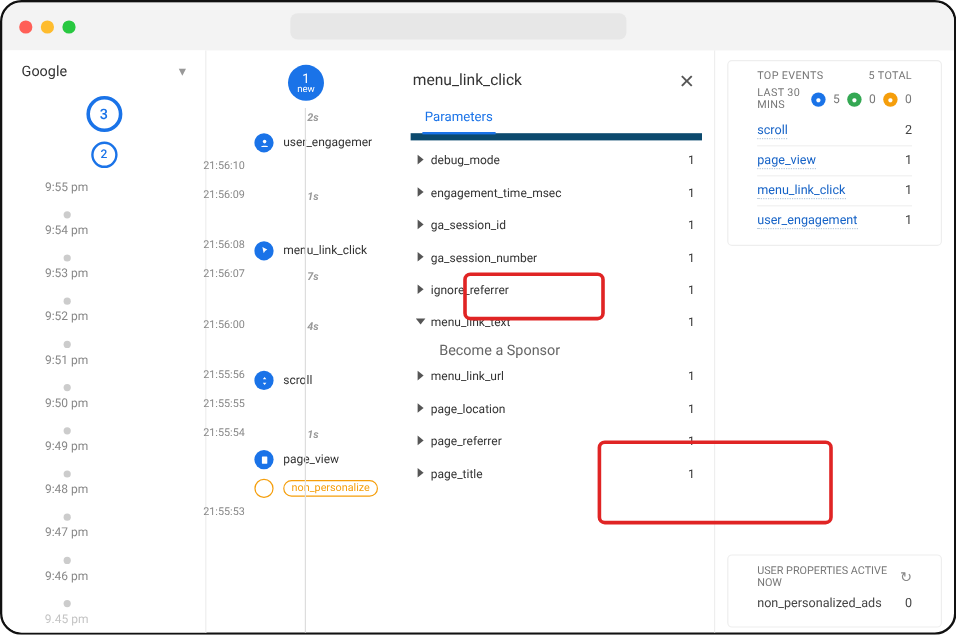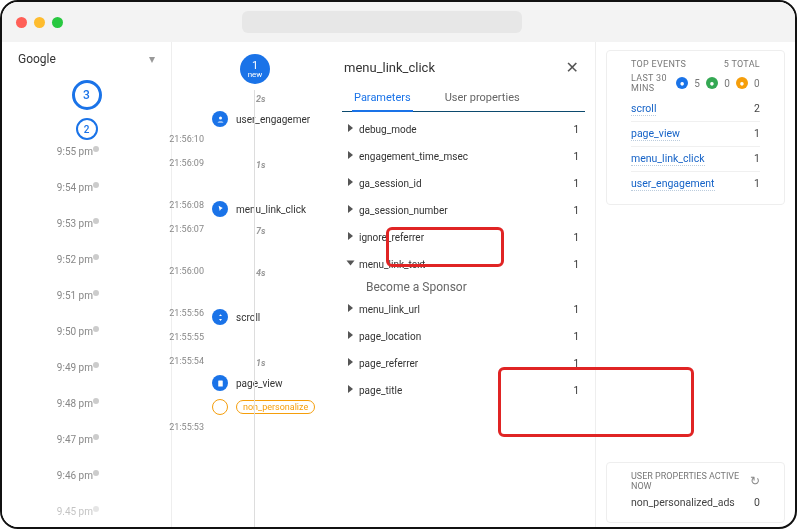--- a/index.html
+++ b/index.html
@@ -16,21 +16,21 @@
 .main { display: flex; height: 489px; }
 
 
 .left { width: 170px; background: #fff; border-right: 1px solid #eee; padding: 6px 10px 0 10px; display: flex; flex-direction: column; }
 .account { display: flex; align-items: center; justify-content: space-between; padding: 4px 6px; font-size: 12px; color: #333; }
 .account .chev { color: #999; font-size: 12px; }
 .bubbles { display: flex; flex-direction: column; align-items: center; margin-top: 10px; gap: 8px; }
 .bubble { width: 30px; height: 30px; border-radius: 50%; border: 3px solid #1a73e8; background: #fff; color: #1a73e8; display: flex; align-items: center; justify-content: center; font-size: 12px; font-weight: 500; }
 .bubble.small { width: 22px; height: 22px; border-width: 2px; font-size: 10px; }
 .ticks { display: flex; flex-direction: column; margin-top: 6px; }
-.tick { display: flex; height: 36px; justify-content: flex-end; padding-right: 62px; color: #888; font-size: 10px; }
+.tick { display: flex; align-items: center; gap: 14px; height: 36px; justify-content: flex-end; padding-right: 62px; color: #888; font-size: 10px; flex-direction: column; }
 .tickdot { width: 6px; height: 6px; background: #ccc; border-radius: 50%; }
 
 
 .center { flex: 1; position: relative; padding: 12px 0 0 0; }
 .center-inner { display: flex; height: 100%; }
 .stream { width: 170px; position: relative; display: flex; flex-direction: column; align-items: flex-start; padding-left: 40px; }
 .node-1 { width: 30px; height: 30px; border-radius: 50%; background: #1a73e8; color: #fff; display: flex; flex-direction: column; align-items: center; justify-content: center; font-size: 11px; line-height: 1; margin-left: 28px; margin-bottom: 6px; }
 .node-1 .sub { font-size: 8px; }
 .stream-row { display: flex; align-items: center; gap: 8px; margin-bottom: 2px; height: 22px; width: 100%; }
 .ts { font-size: 9px; color: #888; width: 40px; text-align: right; margin-left: -48px; margin-top: 40px; }
@@ -44,21 +44,21 @@
 .hl-red { border: 3px solid #e02424; border-radius: 6px; position: absolute; pointer-events: none; }
 .hl1 { left: 214px; top: 185px; width: 118px; height: 40px; }
 .hl2 { left: 326px; top: 325px; width: 196px; height: 70px; }
 .pill-orange { border: 1px solid #f59e0b; color: #f59e0b; border-radius: 10px; padding: 1px 6px; font-size: 9px; display: inline-flex; align-items: center; gap: 3px; }
 
 
 .detail { flex: 1; border-left: 0; padding: 0 10px 0 0; overflow: hidden; }
 .detail-header { display: flex; align-items: center; justify-content: space-between; padding: 4px 6px 8px 2px; }
 .detail-title { font-size: 13px; color: #333; }
 .close { font-size: 16px; color: #555; cursor: pointer; }
-.tabs { display: flex; gap: 30px; border-bottom: 1px solid #0c4a6e; font-size: 11px; color: #666; padding-left: 10px; }
+.tabs { display: flex; gap: 30px; border-bottom: 6px solid #0c4a6e; font-size: 11px; color: #666; padding-left: 10px; }
 .tab { padding: 6px 2px; cursor: pointer; }
 .tab.active { color: #1a73e8; border-bottom: 2px solid #1a73e8; margin-bottom: -1px; }
 .paramlist { padding: 4px 2px; }
 .param { display: flex; align-items: center; justify-content: space-between; padding: 8px 4px 8px 4px; font-size: 10px; color: #333; }
 .param .pleft { display: flex; gap: 6px; }
 .tri { width: 0; height: 0; border-top: 4px solid transparent; border-bottom: 4px solid transparent; border-left: 5px solid #555; }
 .tri.down { transform: rotate(90deg); }
 .sub-value { padding: 2px 0 2px 22px; font-size: 12px; color: #666; }
 
 
@@ -236,21 +236,20 @@
           </div>
         </div>
 
         <div class="detail">
           <div class="detail-header">
             <span class="detail-title">menu_link_click</span>
             <span class="close">✕</span>
           </div>
           <div class="tabs">
             <div class="tab active">Parameters</div>
-            <div class="tab">User properties</div>
           </div>
           <div class="paramlist">
             <div class="param">
                 <span class="pleft">
                   <span class="tri"></span>
                   <span>debug_mode</span>
                 </span>
                 <span>1</span>
               </div>
             <div class="param">

